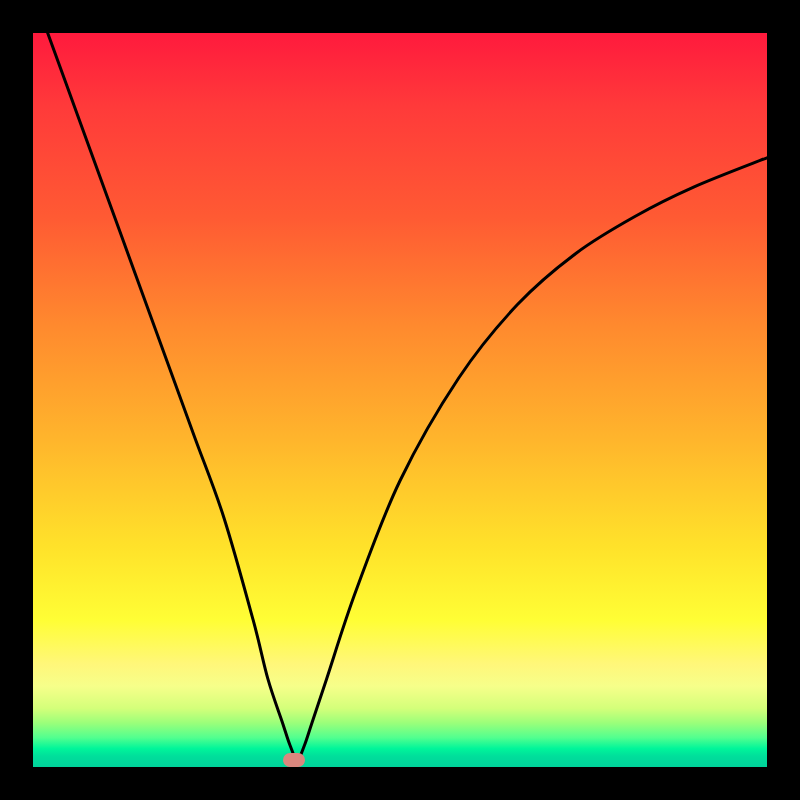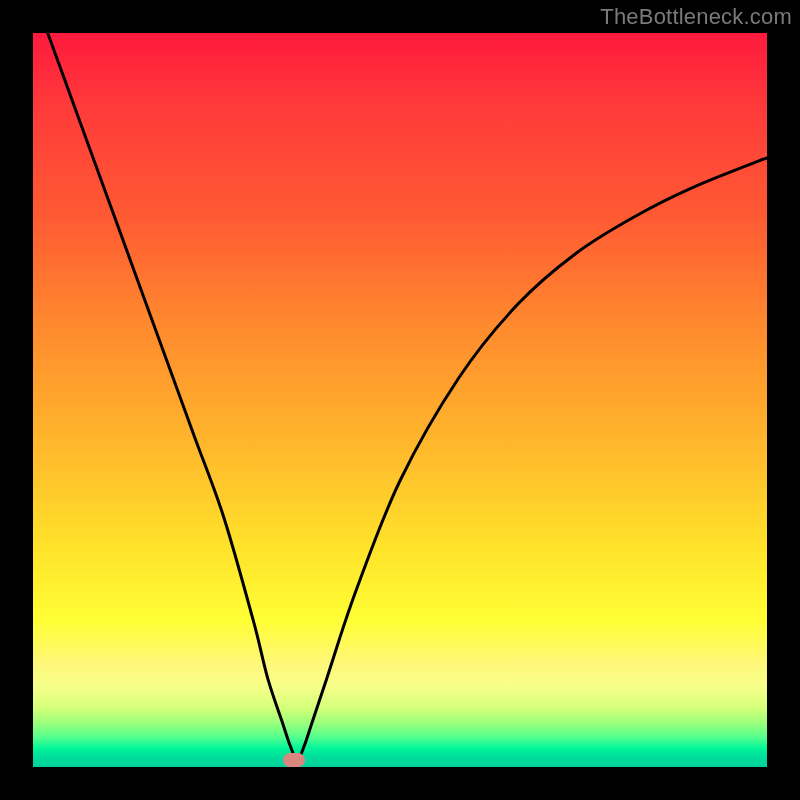--- a/index.html
+++ b/index.html
@@ -83,14 +83,13 @@
   <div class="plot">
     <div class="gradient"></div>
 
     <svg class="curve-svg" viewBox="0 0 734 734" preserveAspectRatio="none">
       <path id="curve-path" fill="none" stroke="#000" stroke-width="3" stroke-linejoin="round" stroke-linecap="round" d="M 14.68 0 C 19.573333333333334 13.456666666666669, 34.25333333333333 53.82666666666667, 44.04 80.74000000000001 C 53.82666666666667 107.65333333333335, 63.61333333333334 134.5666666666667, 73.4 161.48000000000002 C 83.18666666666667 188.39333333333335, 92.97333333333334 215.30666666666664, 102.76 242.21999999999997 C 112.54666666666667 269.1333333333333, 122.33333333333334 296.0466666666666, 132.12 322.96 C 141.90666666666667 349.87333333333333, 151.69333333333333 376.78666666666663, 161.48 403.7 C 171.26666666666665 430.61333333333334, 181.05333333333334 453.85666666666657, 190.84 484.43999999999994 C 200.62666666666667 515.0233333333333, 212.85999999999999 560.2866666666667, 220.2 587.2 C 227.54 614.1133333333333, 229.98666666666665 628.7933333333333, 234.88 645.92 C 239.77333333333334 663.0466666666666, 245.89000000000004 678.95, 249.56000000000003 689.96 C 253.23000000000002 700.97, 254.45333333333332 705.8633333333333, 256.9 711.98 C 259.34666666666664 718.0966666666667, 261.79333333333335 726.66, 264.24 726.66 C 266.68666666666667 726.66, 269.1333333333333 718.0966666666667, 271.58 711.98 C 274.02666666666664 705.8633333333333, 275.25 700.97, 278.92 689.96 C 282.59000000000003 678.95, 286.26000000000005 667.9399999999999, 293.6 645.92 C 300.94 623.9, 310.72666666666663 590.87, 322.96 557.84 C 335.1933333333333 524.8100000000001, 349.87333333333333 483.2166666666667, 367 447.74 C 384.12666666666667 412.2633333333333, 406.14666666666665 374.34, 425.71999999999997 344.97999999999996 C 445.2933333333333 315.61999999999995, 464.8666666666667 292.37666666666667, 484.44 271.58 C 504.0133333333333 250.78333333333333, 523.5866666666666 234.88000000000005, 543.16 220.20000000000005 C 562.7333333333333 205.52000000000004, 582.3066666666666 194.51000000000002, 601.88 183.5 C 621.4533333333334 172.48999999999998, 638.58 163.92666666666665, 660.6 154.14 C 682.62 144.35333333333332, 721.7666666666667 129.67333333333332, 734 124.77999999999997"></path>
     </svg>
 
     <div id="marker" class="marker" style="left: 249.57px; top: 719.66px; background: rgb(217, 135, 126);"></div>
   </div>
 
-  <div class="watermark">TheBottleneck.com</div>
 </div>
 
 </body></html>

